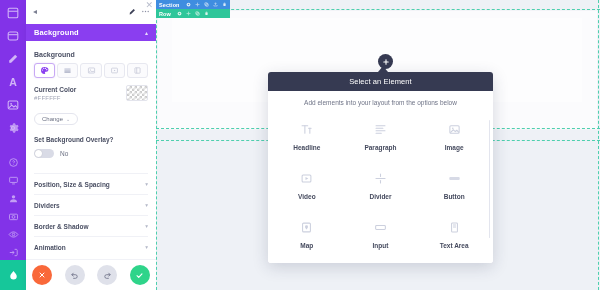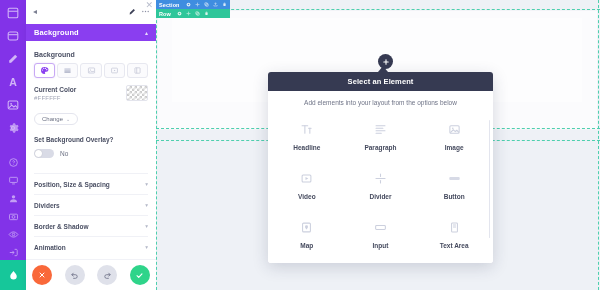--- a/index.html
+++ b/index.html
@@ -151,21 +151,21 @@
     background:#fff;border-radius:3px;
     box-shadow:0 4px 16px rgba(40,45,80,.18);z-index:10;overflow:hidden;
   }
   .modal-arrow{
     position:absolute;left:222px;top:66px;width:0;height:0;
     border-left:5px solid transparent;border-right:5px solid transparent;
     border-bottom:6px solid #363a52;z-index:11;
   }
   .modal-title{
     background:#363a52;color:#fff;text-align:center;
-    font-size:7.5px;font-weight:bold;padding:5px 0;letter-spacing:.1px;
+    font-size:7.5px;font-weight:normal;padding:5px 0;letter-spacing:.1px;
   }
   .modal-sub{
     text-align:center;font-size:6.5px;color:#6f7487;padding:8px 0 4px;
     background:#fff;
   }
   .modal-grid{
     position:relative;padding:6px 2px 10px;background:#fff;
     display:grid;grid-template-columns:repeat(3,1fr);row-gap:10px;
   }
   .el{

